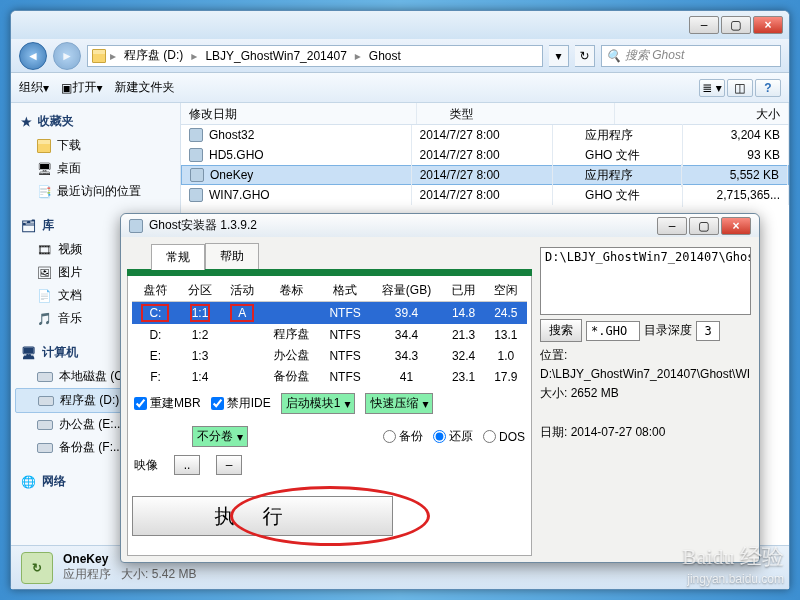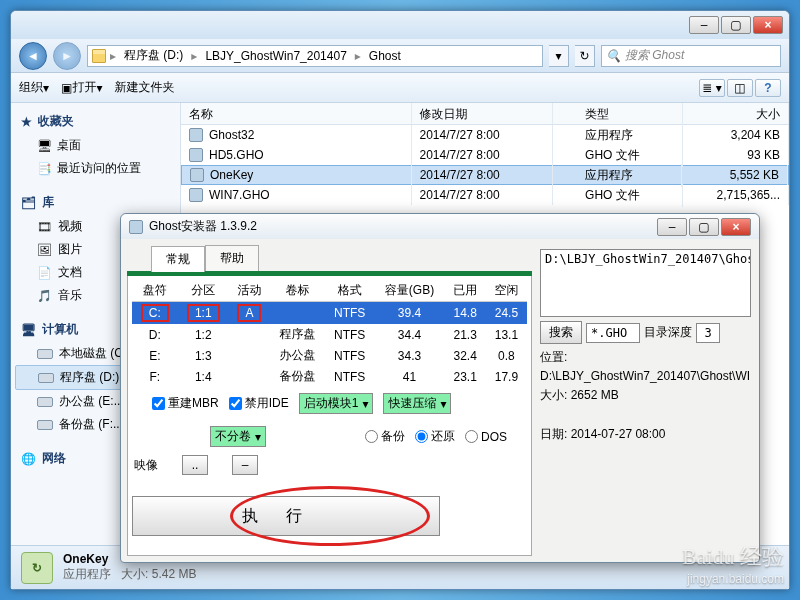--- a/index.html
+++ b/index.html
@@ -64,41 +64,41 @@
   position:absolute; left:120px; top:213px; width:640px; height:350px;
   background:#f2f2f0; border:1px solid #6f8aa0; border-radius:6px 6px 4px 4px;
   box-shadow: 0 4px 16px rgba(0,0,0,.45); display:flex; flex-direction:column;
 }
 .dlg-title { height:26px; background:linear-gradient(#fdfdfd,#e4ecf3); border-radius:6px 6px 0 0; display:flex; align-items:center; padding:0 8px; gap:6px; }
 .dlg-title .wnd-ctrls { margin-left:auto; }
 .dlg-body { flex:1; display:flex; padding:6px; gap:6px; }
 .dlg-left { flex:1.4; display:flex; flex-direction:column; }
 .dlg-right { width:215px; display:flex; flex-direction:column; gap:4px; padding:4px 2px; }
 
-.tabs { display:flex; border-bottom:5px solid #15803d;padding-left:24px; }
+.tabs { display:flex; border-bottom:7px solid #15803d;padding-left:24px; }
 .tab { padding:4px 14px; border:1px solid #aaa; border-bottom:none; background:#f7f7f5; cursor:pointer; }
 .tab.active { background:#fff; position:relative; top:1px; }
 .tabpane { border:1px solid #aaa; border-top:none; background:#fff; padding:4px; flex:1; display:flex; flex-direction:column; }
 
 .disk-table { width:100%; border-collapse:collapse; font-family: "SimSun", monospace; }
 .disk-table th, .disk-table td { padding:2px 6px; text-align:center; }
 .disk-table th { border-bottom:1px solid #ccc; font-weight:normal; }
 .disk-table tr.sel td { background:#2a6bd4; color:#fff; }
 .redbox-wrap { display:inline-block; border:2px solid #d22; }
 
-.opts-row { display:flex; align-items:center; gap:10px; margin:6px 20px; }
+.opts-row { display:flex; align-items:center; gap:10px; margin:6px 2px; }
 .opts-row label { display:flex; align-items:center; gap:3px; }
 .select-like { border:1px solid #888; background:#86efac; padding:1px 4px; display:inline-flex; align-items:center; gap:4px; cursor:pointer; }
 
-.img-row { display:flex; align-items:center; gap:24px; margin:2px; }
+.img-row { display:flex; align-items:center; gap:16px; margin:2px; }
 .img-input { flex:1; border:1px solid #888; background:#fff; padding:2px 4px; font-family:"SimSun",monospace; }
 .img-box { border:2px solid #d22; padding:2px; display:flex; flex:1; align-items:center; }
 .small-btn { width:26px; height:20px; border:1px solid #888; background:linear-gradient(#fff,#ddd); cursor:pointer; display:flex; align-items:center; justify-content:center; }
 
-.exec-btn { margin:15px auto; width:308px; height:40px; border:1px solid #888; background:linear-gradient(#fefefe,#dcdcdc); font-size:16px; letter-spacing:28px; cursor:pointer; position:relative; }
+.exec-btn { margin:15px auto; width:261px; height:40px; border:1px solid #888; background:linear-gradient(#fefefe,#dcdcdc); font-size:20px; letter-spacing:28px; cursor:pointer; position:relative; }
 .exec-oval { position:absolute; left:50%; top:50%; transform:translate(-50%,-50%); width:200px; height:60px; border:3px solid #d22; border-radius:50%; pointer-events:none; }
 
 .list-box { flex:0 0 68px; background:#fff; border:1px solid #888; padding:2px 4px; font-family:"SimSun",monospace; overflow:hidden; white-space:nowrap; }
 .search-row { display:flex; align-items:center; gap:4px; }
 .search-btn { padding:2px 8px; border:1px solid #888; background:linear-gradient(#fff,#ddd); cursor:pointer; }
 .info-box { font-family:"SimSun",monospace; line-height:1.6; white-space:nowrap; overflow:hidden; }
 
 .watermark { position:absolute; right:16px; bottom:14px; color:rgba(255,255,255,.75); text-align:right; font-size:14px; text-shadow:0 1px 2px rgba(0,0,0,.4); pointer-events:none; }
 .watermark .big { font-size:22px; font-family: "Microsoft YaHei"; }
 </style>
@@ -150,20 +150,24 @@
       <div class="view-btn">◫</div>
       <div class="view-btn" style="color:#2d6fb8;font-weight:bold">?</div>
     </div>
   </div>
 
   <div class="body-row">
     <div class="sidebar">
       <div class="side-group">
         <div class="side-title">★ <span>收藏夹</span></div>
         <div class="side-item">
+            <span class="ico folder"></span>
+            <span>下载</span>
+          </div>
+        <div class="side-item">
             <span class="ico">🖥</span>
             <span>桌面</span>
           </div>
         <div class="side-item">
             <span class="ico">📑</span>
             <span>最近访问的位置</span>
           </div>
       </div>
       <div class="side-group">
         <div class="side-title">🗂 <span>库</span></div>
@@ -203,21 +207,20 @@
             <span>备份盘 (F:...</span>
           </div>
       </div>
       <div class="side-group">
         <div class="side-title">🌐 <span>网络</span></div>
       </div>
     </div>
 
     <div class="filepane">
       <div class="col-head">
-        <div class="col name">名称</div>
         <div class="col date">修改日期</div>
         <div class="col type">类型</div>
         <div class="col size">大小</div>
       </div>
       <div id="file-rows">
           <div class="file-row">
             <div class="col name"><span class="ico ghost"></span>Ghost32</div>
             <div class="col date">2014/7/27 8:00</div>
             <div class="col type">应用程序</div>
             <div class="col size">3,204 KB</div>
@@ -280,21 +283,21 @@
                 <th>卷标</th>
                 <th>格式</th>
                 <th>容量(GB)</th>
                 <th>已用</th>
                 <th>空闲</th>
           </tr>
             </thead>
           <tbody id="disk-rows">
               <tr class="sel">
                 <td><span class="redbox-wrap" style="padding:0 6px">C:</span></td>
-                <td><span class="redbox-wrap" style="padding:0 6px">1:1</span></td>
+                <td><span class="redbox-wrap" style="padding:0 0">1:1</span></td>
                 <td><span class="redbox-wrap" style="padding:0 6px">A</span></td>
                 <td></td>
                 <td>NTFS</td>
                 <td>39.4</td>
                 <td>14.8</td>
                 <td>24.5</td>
               </tr>
               <tr>
                 <td>D:</td>
                 <td>1:2</td>
@@ -306,21 +309,21 @@
                 <td>13.1</td>
               </tr>
               <tr>
                 <td>E:</td>
                 <td>1:3</td>
                 <td></td>
                 <td>办公盘</td>
                 <td>NTFS</td>
                 <td>34.3</td>
                 <td>32.4</td>
-                <td>0.8</td>
+                <td>1.0</td>
               </tr>
               <tr>
                 <td>F:</td>
                 <td>1:4</td>
                 <td></td>
                 <td>备份盘</td>
                 <td>NTFS</td>
                 <td>41</td>
                 <td>23.1</td>
                 <td>17.9</td>

